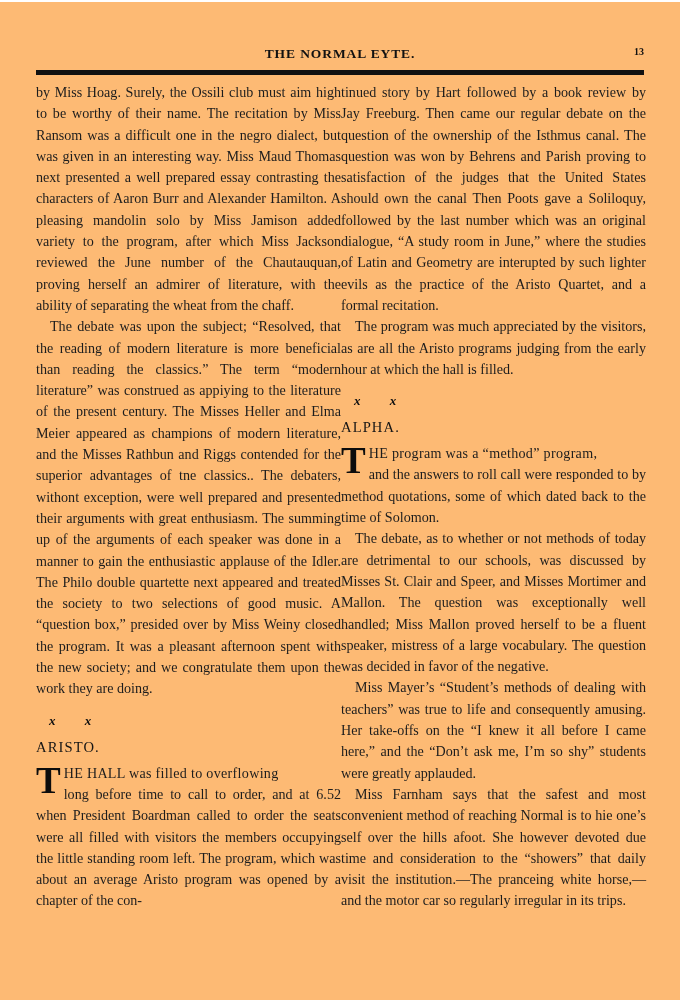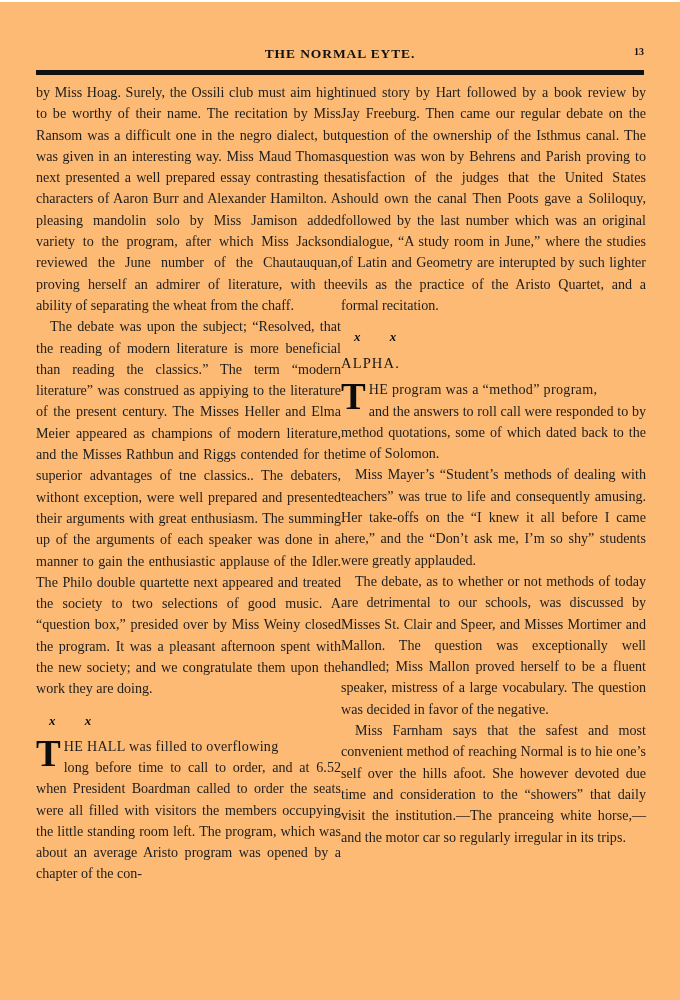--- a/index.html
+++ b/index.html
@@ -161,44 +161,46 @@
   <div class="columns">
 
     <div class="col">
 
       <p>by Miss Hoag.  Surely, the Ossili club must aim high to be worthy of their name. The recitation by Miss Ransom was a difficult one in the negro dialect, but was given in an interesting way.  Miss Maud Thomas next presented a well prepared essay contrasting the characters of Aaron Burr and Alexander Hamilton.  A pleasing mandolin solo by Miss Jamison added variety to the program, after which Miss Jackson reviewed the June number of the Chautauquan, proving herself an admirer of literature, with the ability of separating the wheat from the chaff.</p>
 
       <p class="indent">The debate was upon the subject; “Resolved, that the reading of modern literature is more beneficial than reading the classics.”  The term “modern literature” was construed as appiying to the literature of the present century.  The Misses Heller and Elma Meier appeared as champions of modern literature, and the Misses Rathbun and Riggs contended for the superior advantages of tne classics..  The debaters, withont exception, were well prepared and presented their arguments with great enthusiasm.  The summing up of the arguments of each speaker was done in a manner to gain the enthusiastic applause of the Idler.  The Philo double quartette next appeared and treated the society to two selections of good music.  A “question box,” presided over by Miss Weiny closed the program.  It was a pleasant afternoon spent with the new society; and we congratulate them upon the work they are doing.</p>
 
       <div class="ornament">x x</div>
 
+      <h2 class="section-heading">ARISTO.</h2>
 
       <div class="dropcap-para">
         <span class="dropcap">T</span><span class="smallcaps-lead">HE  HALL  was  filled  to  overflowing</span>
         <span class="tail">long before time to call to order, and at 6.52 when President Boardman called to order the seats were all filled with visitors the members occupying the little standing room left.  The program, which was about an average Aristo program was opened by a chapter of the con-</span>
       </div>
 
     </div>
 
     <div class="col">
 
       <p>tinued story by Hart followed by a book review by Jay Freeburg.  Then came our regular debate on the question of the ownership of the Isthmus canal.  The question was won by Behrens and Parish proving to satisfaction of the judges that the United States should own the canal Then Poots gave a Soliloquy, followed by the last number which was an original dialogue, “A study room in June,” where the studies of Latin and Geometry are interupted by such lighter evils as the practice of the Aristo Quartet, and a formal recitation.</p>
 
+      <p class="indent">The program was much appreciated by the visitors, as are all the Aristo programs judging from the early hour at which the hall is filled.</p>
 
       <div class="ornament">x x</div>
 
       <h2 class="section-heading">ALPHA.</h2>
 
       <div class="dropcap-para">
         <span class="dropcap">T</span><span class="smallcaps-lead">HE program was a “method” program,</span>
         <span class="tail">and the answers to roll call were responded to by method quotations, some of which dated back to the time of Solomon.</span>
       </div>
 
+      <p class="indent">The debate, as to whether or not methods of today are detrimental to our schools, was discussed by Misses St. Clair and Speer, and Misses Mortimer and Mallon.  The question was exceptionally well handled; Miss Mallon proved herself to be a fluent speaker, mistress of a large vocabulary. The question was decided in favor of the negative.</p>
+
       <p class="indent">Miss Mayer’s “Student’s methods of dealing with teachers” was true to life and consequently amusing.  Her take-offs on the “I knew it all before I came here,” and the “Don’t ask me, I’m so shy” students were greatly applauded.</p>
-
-      <p class="indent">The debate, as to whether or not methods of today are detrimental to our schools, was discussed by Misses St. Clair and Speer, and Misses Mortimer and Mallon.  The question was exceptionally well handled; Miss Mallon proved herself to be a fluent speaker, mistress of a large vocabulary. The question was decided in favor of the negative.</p>
 
       <p class="indent">Miss Farnham says that the safest and most convenient method of reaching Normal is to hie one’s self over the hills afoot. She however devoted due time and consideration to the “showers” that daily visit the institution.—The pranceing white horse,—and the motor car so regularly irregular in its trips.</p>
 
     </div>
 
   </div>
 </div>
 
 </body></html>

